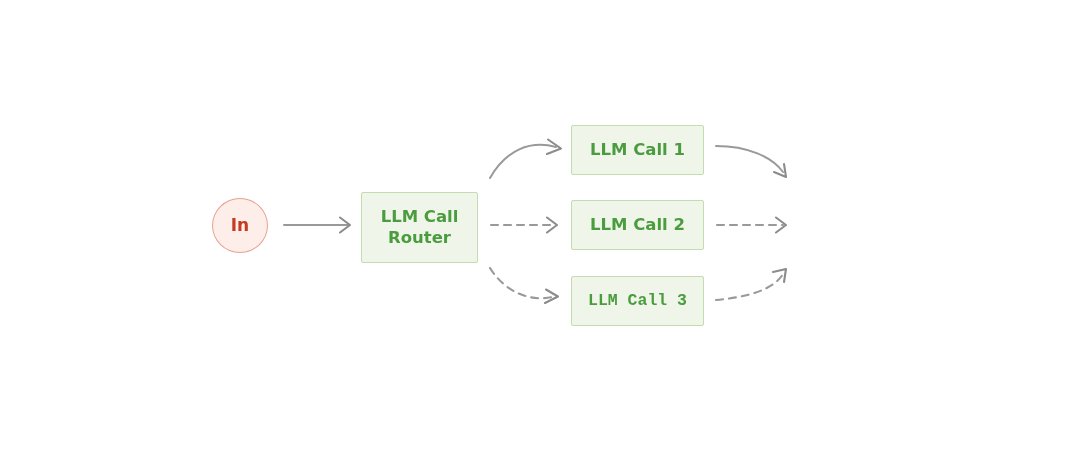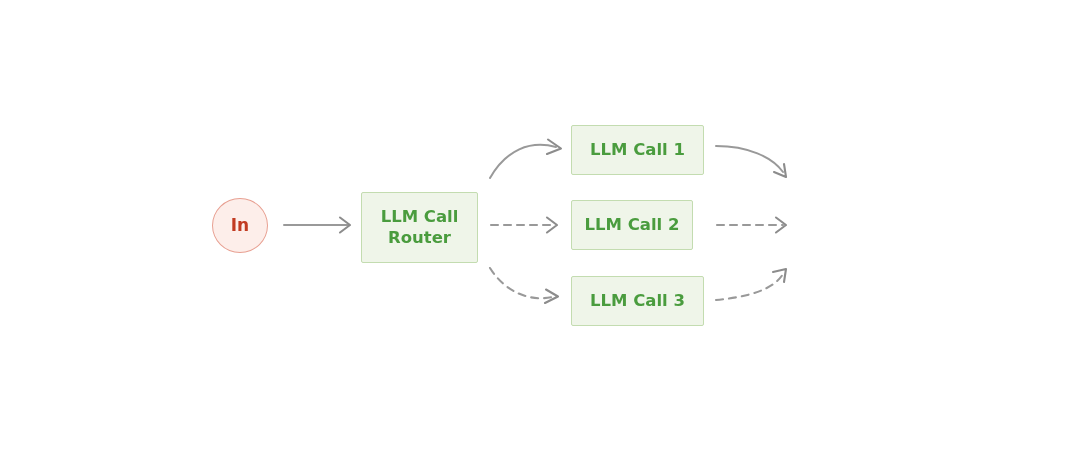--- a/index.html
+++ b/index.html
@@ -78,28 +78,29 @@
   }
   #node-call-1 {
     left: 571px;
     top: 125px;
     width: 133px;
     height: 50px;
   }
   #node-call-2 {
     left: 571px;
     top: 200px;
-    width: 122px;
+    width: 133px;
     height: 50px;
   }
   #node-call-3 {
     left: 571px;
     top: 276px;
     width: 133px;
     height: 50px;
+    font-family: Liberation Mono, monospace;
   }
   .edge-path {
     fill: none;
     stroke: #999999;
     stroke-width: 2;
     stroke-linecap: round;
   }
   .edge-dashed {
     stroke-dasharray: 7 6;
     stroke-width: 2.1;

